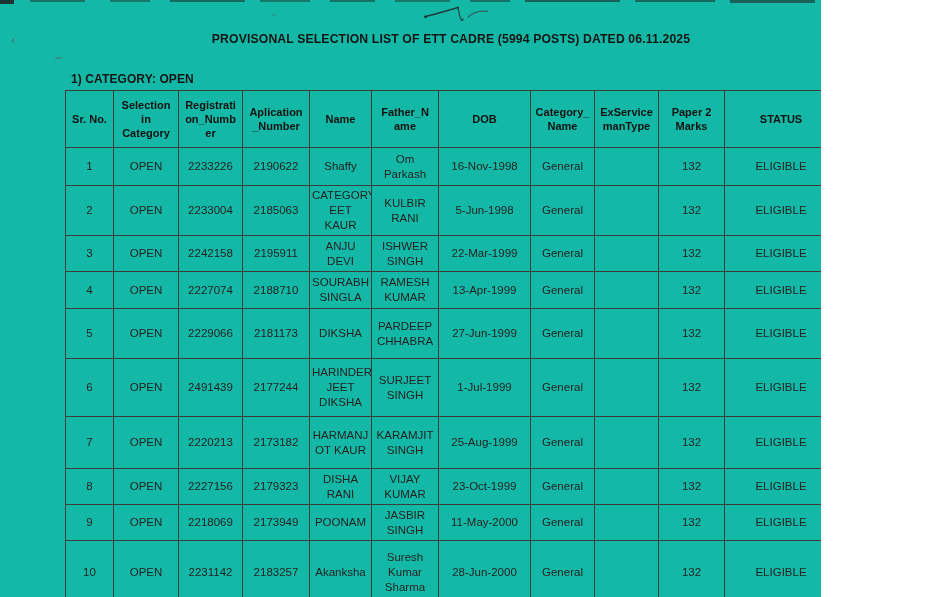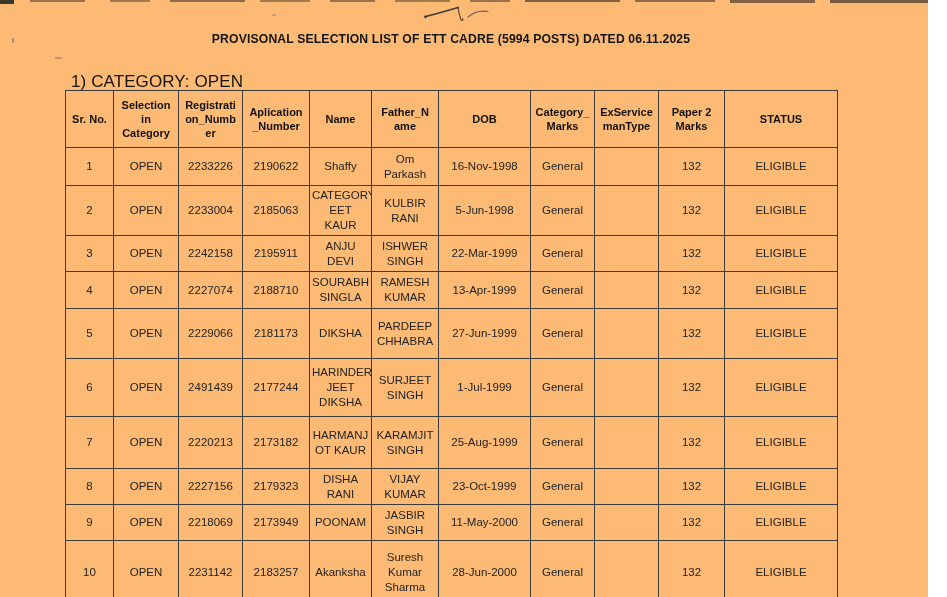--- a/index.html
+++ b/index.html
@@ -2,24 +2,24 @@
 <html><head>
 <meta charset="utf-8">
 <style>
   html, body {
     margin: 0;
     padding: 0;
     background: #ffffff;
   }
   .page {
     position: relative;
-    width: 928px;
+    width: 821px;
     height: 597px;
     overflow: hidden;
-    background: #fdba74;
+    background: #14b8a6;
     font-family: "Liberation Sans", sans-serif;
     color: #222222;
   }
   
   .edge-seg {
     position: absolute;
     top: 0;
     background: #1c1c1c;
   }
   .speck {
@@ -42,22 +42,22 @@
     font-weight: bold;
     font-size: 12.2px;
     letter-spacing: 0.15px;
     color: #141414;
     line-height: 19px;
   }
   .section-label {
     position: absolute;
     left: 71px;
     top: 72px;
-    font-weight: normal;
-    font-size: 17px;
+    font-weight: bold;
+    font-size: 12px;
     color: #141414;
     letter-spacing: 0.1px;
   }
   
   table.list {
     position: absolute;
     left: 65px;
     top: 90px;
     width: 772px;
     border-collapse: collapse;
@@ -145,21 +145,21 @@
           <th>Registrati
 on_Numb
 er</th>
           <th>Aplication
 _Number</th>
           <th>Name</th>
           <th>Father_N
 ame</th>
           <th>DOB</th>
           <th>Category_
-Marks</th>
+Name</th>
           <th>ExService
 manType</th>
           <th>Paper 2
 Marks</th>
           <th>STATUS</th>
         </tr>
     </thead>
     <tbody id="table-body">
         <tr style="height: 38px;">
           <td>1</td>

